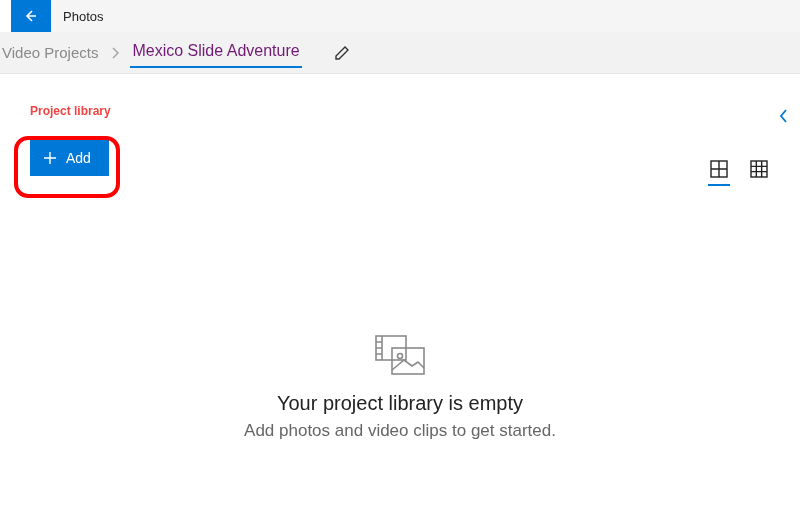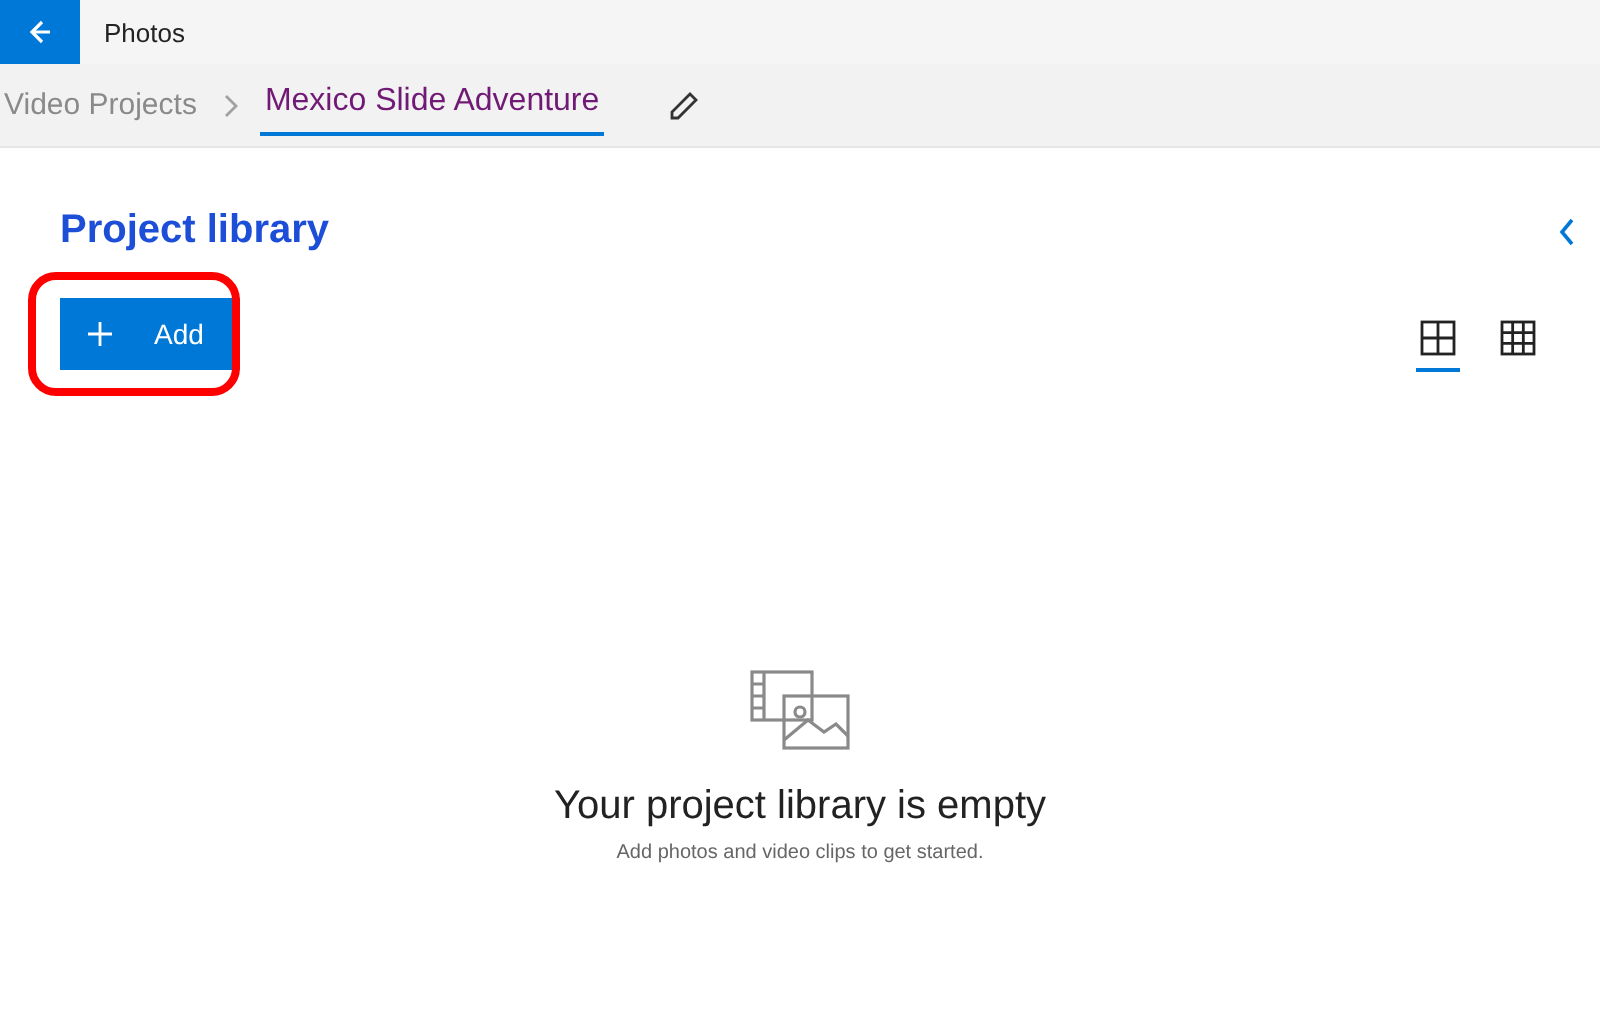--- a/index.html
+++ b/index.html
@@ -1,39 +1,39 @@
 <!DOCTYPE html>
 <html><head>
 <meta charset="utf-8">
 <style>
   * { box-sizing: border-box; margin: 0; padding: 0; }
   html, body { width: 800px; height: 507px; font-family: "Segoe UI", Arial, sans-serif; background: #fff; overflow: hidden; }
-  .titlebar { height: 32px; background: #f5f5f5; display: flex; align-items: center; }
+  .titlebar { height: 32px; background: #f5f5f5; display: flex; align-items: center; margin-left: 11px; }
   .back-btn { width: 40px; height: 32px; background: #0078d7; display: flex; align-items: center; justify-content: center; color: #fff; }
   .app-title { margin-left: 12px; font-size: 13px; color: #222; }
   .breadcrumb-bar { height: 42px; background: #f2f2f2; display: flex; align-items: center; padding: 0 0; border-bottom: 1px solid #e6e6e6; }
   .crumb-parent { color: #8a8a8a; font-size: 15px; padding: 6px 2px; }
   .crumb-chev { color: #a0a0a0; margin: 0 10px; display:flex; align-items:center; }
   .crumb-current-wrap { display:flex; flex-direction:column; }
   .crumb-current { color: #701a75; font-size: 16px; padding: 4px 2px 6px 2px; }
   .crumb-underline { height: 2px; background:#0078d7; width: 100%; }
   .edit-icon { margin-left: 26px; color:#333; padding:6px; display:flex; align-items:center; }
   .content { position: relative; padding: 30px 30px 0 30px; height: calc(507px - 32px - 42px); }
-  .section-title { font-size: 20px; font-weight: 600; color:#1d4ed8; margin-bottom: 22px; }
+  .section-title { font-size: 12px; font-weight: 600; color:#ef4444; margin-bottom: 22px; }
   .collapse-chev { position:absolute; right:6px; top:30px; color:#0078d7; padding:4px; }
-  .add-btn { background:#0078d7; color:#fff; border:none; height:36px; padding:0 18px 0 12px; display:flex; align-items:center; gap:19px; font-size:14px; cursor:pointer; }
+  .add-btn { background:#0078d7; color:#fff; border:none; height:36px; padding:0 18px 0 12px; display:flex; align-items:center; gap:8px; font-size:14px; cursor:pointer; }
   .add-btn .plus { display:flex; align-items:center; }
   .highlight-ring { position:absolute; left:14px; top:62px; width:106px; height:62px; border:4px solid #ff0000; border-radius:14px; pointer-events:none; }
   .view-toggles { position:absolute; right:30px; top:86px; display:flex; gap:18px; align-items:flex-start; }
   .view-btn { width:22px; display:flex; flex-direction:column; align-items:center; gap:6px; color:#222; }
   .view-btn.active::after { content:""; display:block; width:22px; height:2px; background:#0078d7; }
   .empty-state { position:absolute; left:0; right:0; top:260px; display:flex; flex-direction:column; align-items:center; }
   .empty-icon { color:#8a8a8a; margin-bottom:16px; }
   .empty-title { font-size:20px; color:#222; font-weight:400; margin-bottom:6px; }
-  .empty-sub { font-size:10px; color:#666; }
+  .empty-sub { font-size:17px; color:#666; }
   svg { display:block; }
 </style>
 </head>
 <body>
 
 <div class="titlebar">
   <div class="back-btn">
     <svg width="16" height="16" viewBox="0 0 16 16" fill="none" stroke="currentColor" stroke-width="1.6">
         <path d="M9 3 L4 8 L9 13 M4 8 H13"></path>
       </svg>

